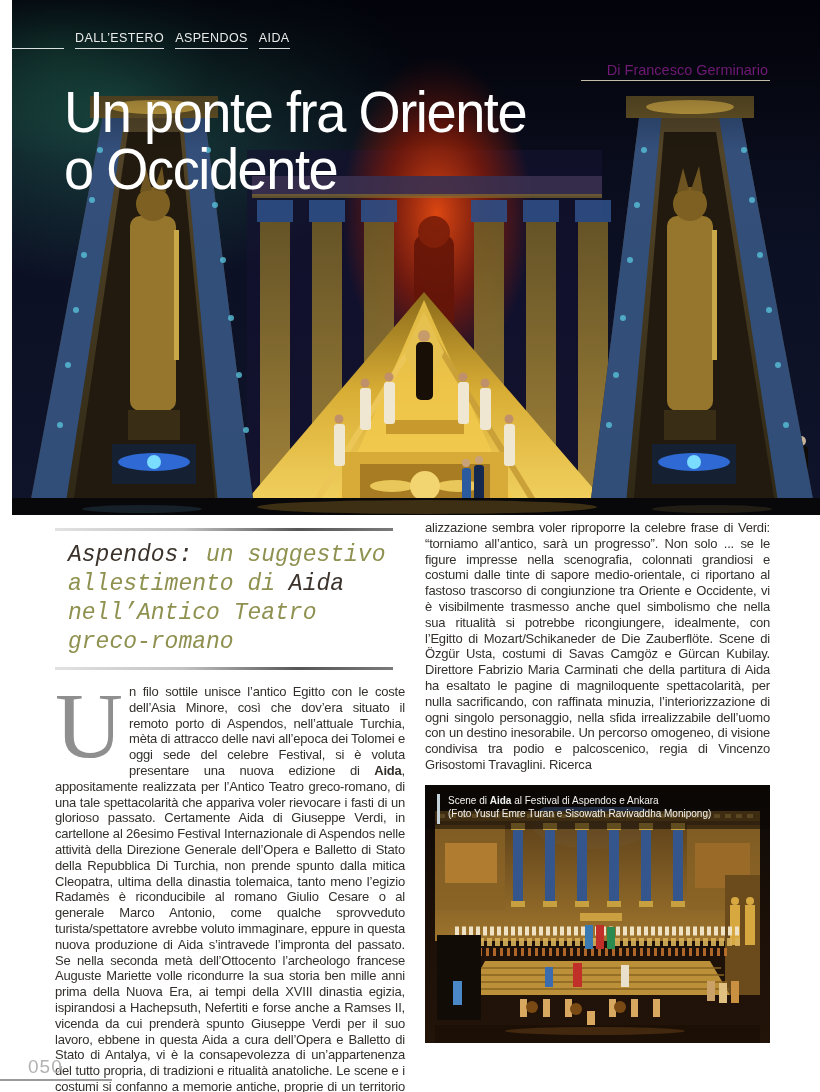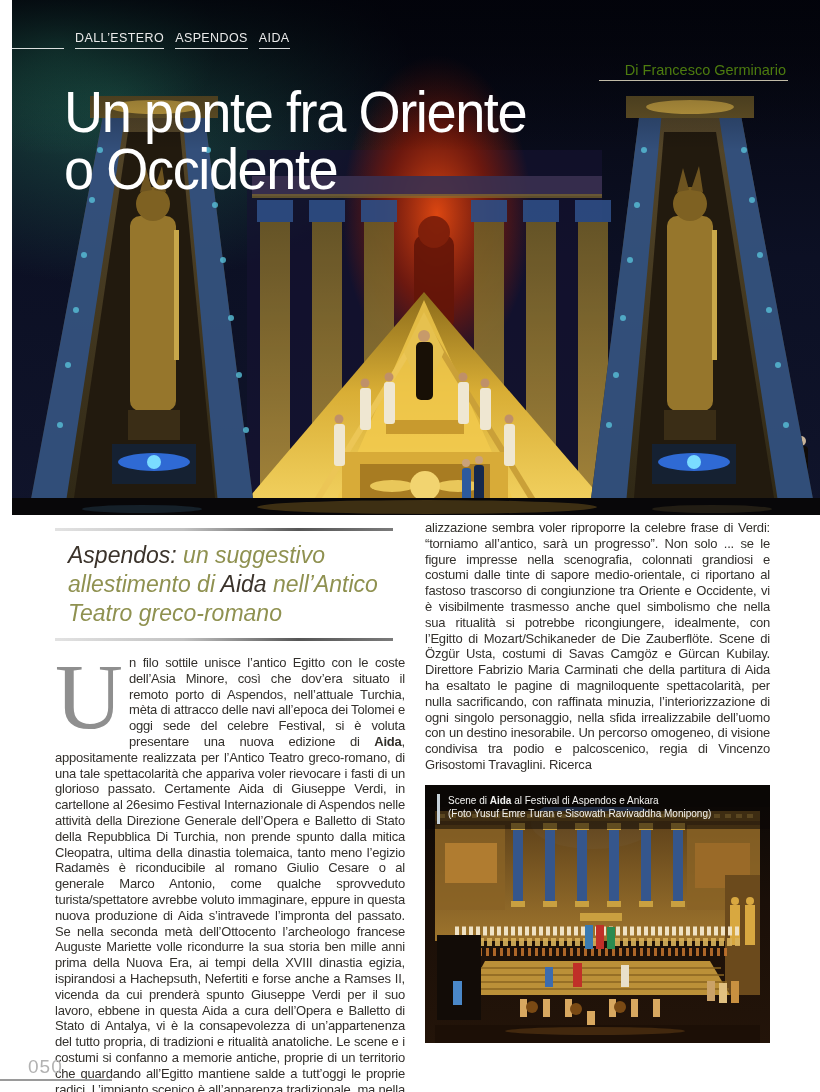--- a/index.html
+++ b/index.html
@@ -7,34 +7,34 @@
     width:820px;height:1092px;position:relative;background:#ffffff;
     font-family:"Liberation Sans",sans-serif;overflow:hidden;color:#33302c;
   }
   
   .hero{position:absolute;top:0;left:0;width:820px;height:381px;margin-left:12px;}
   .hero svg{display:block;}
   .kicker{position:absolute;top:30px;left:0;display:flex;align-items:flex-end;
     font-size:12.5px;letter-spacing:.4px;color:#e9e9e9;}
   .kicker-lead{width:52px;height:18px;border-bottom:1px solid rgba(255,255,255,.85);}
   .kicker-item{margin-left:11px;padding-bottom:3px;border-bottom:1px solid rgba(255,255,255,.85);}
-  .byline{position:absolute;top:62px;right:44px;display:flex;align-items:flex-end;
-    font-size:14.5px;color:#4d7c0f;justify-content:center;}
+  .byline{position:absolute;top:62px;right:62px;display:flex;align-items:flex-end;
+    font-size:14.5px;color:#701a75;justify-content:center;}
   .byline-lead{width:22px;height:16px;border-bottom:1px solid rgba(240,232,205,.8);}
   .byline-text{padding:0 2px 2px 4px;border-bottom:1px solid rgba(240,232,205,.8);}
   .hero-title{position:absolute;top:84px;left:52px;color:#ffffff;
     font-size:57px;line-height:57px;font-weight:300;letter-spacing:-1.5px;
     transform:scaleX(.95);transform-origin:0 0;white-space:nowrap;}
   
   .content{position:absolute;top:520px;left:55px;width:715px;display:flex;gap:20px;}
   .col-left{width:350px;}
   .col-right{width:345px;}
   .standfirst{width:338px;margin-top:8px;}
   .rule{height:3px;background:linear-gradient(90deg,#e2e2e2 0%,#c2c2c2 38%,#565656 72%,#7a7a7a 100%);}
-  .standfirst-text{font-family:Liberation Sans, sans-serif;font-style:italic;
+  .standfirst-text{font-family:Liberation Mono, monospace;font-style:italic;
     font-size:23px;line-height:29px;padding:10px 0 10px 13px;color:#8f9150;}
   .seg-b{font-weight:700;}
   .seg-i{}
   .seg-dark{color:#3b332b;}
   .seg-olive{color:#8f9150;}
   .body-par{font-size:13px;line-height:15.8px;letter-spacing:-.2px;
     text-align:justify;color:#33302c;}
   .col-left .body-par{margin-top:14px;}
   .dropcap{float:left;width:64px;height:76px;margin:3px 10px 0 0;
     font-family:"Liberation Serif",serif;font-size:94px;line-height:76px;

